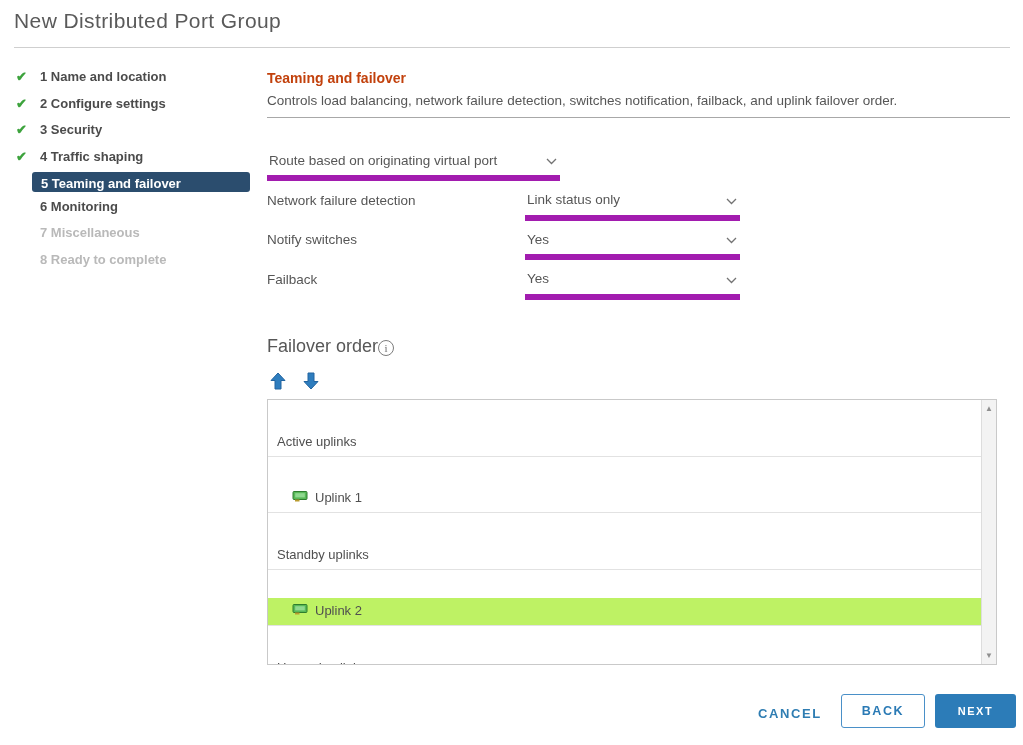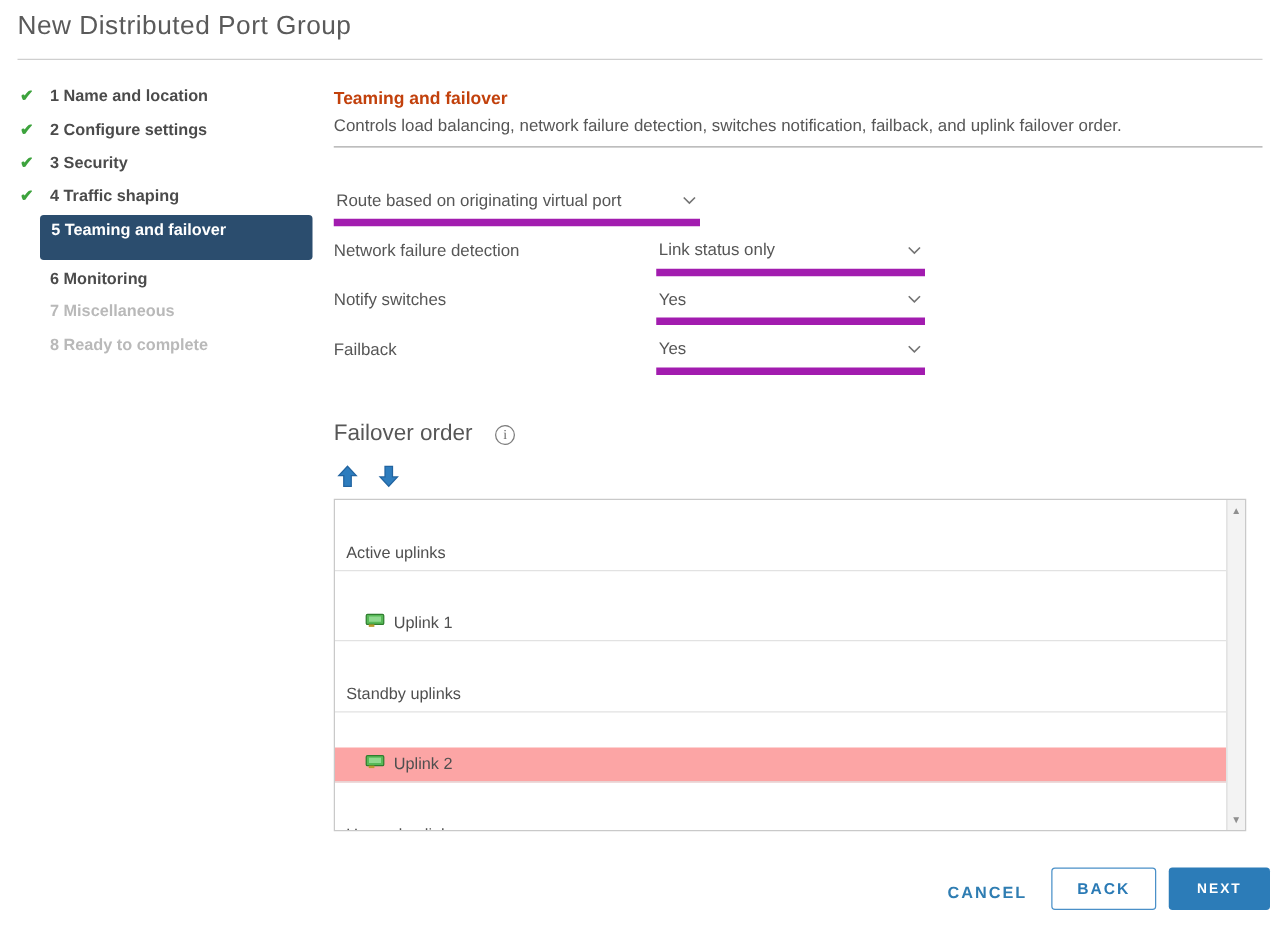--- a/index.html
+++ b/index.html
@@ -12,54 +12,54 @@
   
   .wiz-title { position:absolute; left:14px; top:9px; font-size:21px; color:#5a5a5a; letter-spacing:.4px; font-weight:400; }
   .title-rule { position:absolute; left:14px; right:13px; top:47px; border-top:1px solid #cfcfcf; }
 
   
   .sidebar { position:absolute; left:14px; top:66px; width:244px; }
   .step { position:relative; padding-left:26px; font-size:13px; font-weight:700; color:#4b4b4b;
           height:22px; line-height:22px; margin-bottom:4.5px; white-space:nowrap; }
   .step .check { position:absolute; left:2px; top:0; color:#3da33d; font-size:13px; }
   .step.active { background:#2b4d6e; color:#ffffff; border-radius:3px; margin-left:18px;
-                 padding-left:9px; width:218px; height:36px; line-height:24px; margin-bottom:3.5px; }
+                 padding-left:9px; width:218px; height:20px; line-height:24px; margin-bottom:3.5px; }
   .step.disabled { color:#b9b9b9; cursor:default; }
   .step:not(.disabled) { cursor:pointer; }
 
   
   .panel-heading { position:absolute; left:267px; top:70px; font-size:14px; font-weight:700; color:#c2410c; }
   .panel-desc    { position:absolute; left:267px; top:93px; font-size:13.5px; color:#565656; }
   .panel-rule    { position:absolute; left:267px; right:13px; top:117px; border-top:1px solid #a8a8a8; }
 
   .fields { position:absolute; left:267px; top:149px; width:560px; }
   .field-row { display:flex; align-items:flex-start; height:39.5px; }
   .field-label { width:258px; font-size:13.5px; color:#565656; padding-top:4px; }
   .dd { width:215px; display:flex; justify-content:space-between; align-items:center;
         border-bottom:6px solid #a21caf; padding:2px 3px 6px 2px; cursor:pointer; }
   .dd.wide { width:293px; }
   .dd-value { font-size:13.5px; color:#565656; white-space:nowrap; }
   .dd-chevron { flex:0 0 auto; margin-left:8px; }
 
   
-  .fo-head { position:absolute; left:267px; top:336px; display:flex; align-items:center; gap:18px; }
+  .fo-head { position:absolute; left:267px; top:336px; display:flex; align-items:center; gap:0; }
   .fo-title { font-size:18px; color:#575757; font-weight:400; }
   .info-icon { width:16px; height:16px; border:1px solid #7c7c7c; border-radius:50%;
                color:#6e6e6e; font-size:11px; line-height:14px; text-align:center;
                font-family:"Liberation Serif", serif; cursor:pointer; margin-top:2px; }
   .fo-arrows { position:absolute; left:268px; top:371px; display:flex; gap:13px; }
   .arrow-btn { width:20px; height:20px; cursor:pointer; }
 
   .uplink-table { position:absolute; left:267px; top:399px; width:730px; height:266px;
                   border:1px solid #c9c9c9; background:#fff; }
   .t-body { position:absolute; left:0; top:0; right:15px; bottom:0; overflow:hidden; }
   .t-row { height:28.5px; line-height:28.5px; border-bottom:1px solid #e2e2e2; font-size:13px;
            color:#4f4f4f; padding-left:9px; white-space:nowrap;margin-top:28px; }
   .t-row.uplink { padding-left:24px; display:flex; align-items:center; gap:7px; cursor:pointer; }
-  .t-row.uplink.selected { background:#fca5a5; }
+  .t-row.uplink.selected { background:#bef264; }
   .nic-icon { flex:0 0 auto; display:inline-block; }
 
   .scrollbar { position:absolute; top:0; right:0; bottom:0; width:15px; background:#f3f3f3;
                border-left:1px solid #dddddd; }
   .sb-arrow { position:absolute; left:0; width:14px; text-align:center; color:#8f8f8f; font-size:8px; cursor:pointer; }
   .sb-up { top:4px; } .sb-down { bottom:4px; }
 
   
   .btn-cancel { position:absolute; left:752px; top:705px; font-size:13px; letter-spacing:1.6px;
                 color:#2f7db2; font-weight:600; cursor:pointer; background:none; border:none; }

